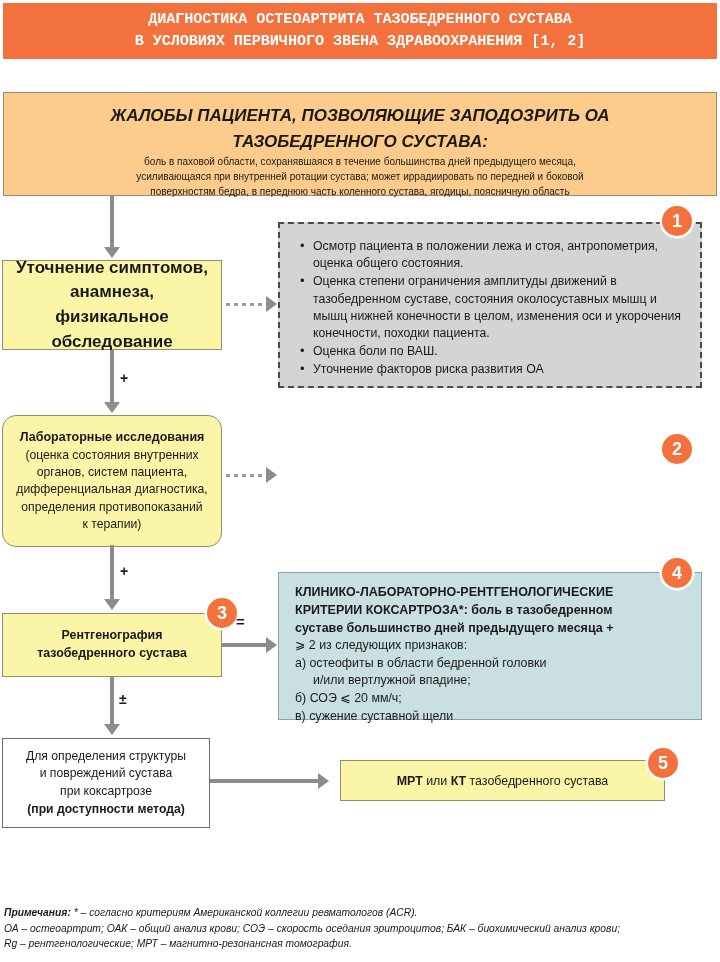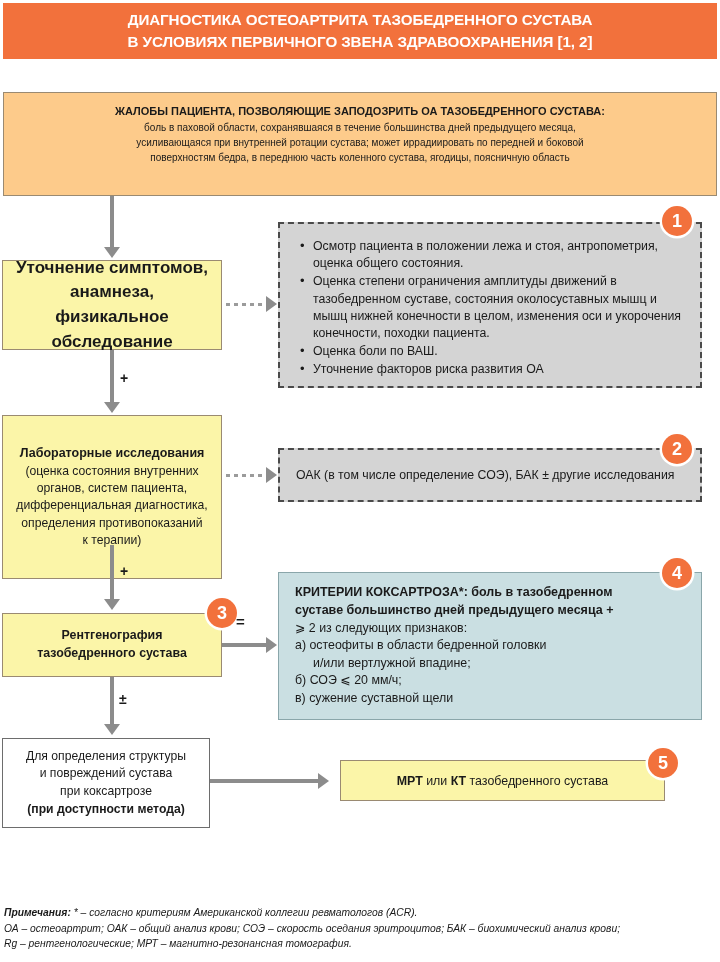--- a/index.html
+++ b/index.html
@@ -11,36 +11,37 @@
     overflow:hidden;
   }
   #canvas{position:absolute;left:0;top:0;width:720px;height:962px;}
 
   
   .header{
     position:absolute;left:3px;top:3px;width:714px;height:56px;
     background:#f2713c;
     display:flex;align-items:center;justify-content:center;
     box-sizing:border-box;
+    font-family:Liberation Mono, monospace;
   }
   .header-title{
     color:#ffffff;font-weight:bold;font-size:15.2px;line-height:1.42;
     text-align:center;letter-spacing:-0.1px;
   }
   .header-title span{display:block;}
 
   
   .box{position:absolute;box-sizing:border-box;}
   .box-complaints{
     left:3px;top:92px;width:714px;height:104px;
     background:#fdcb8b;border:1px solid #9a8a72;
     padding:10px 22px 0 22px;
     text-align:center;
   }
-  .box-complaints .ttl{font-weight:bold;font-size:11px;line-height:1.5;}
+  .box-complaints .ttl{font-weight:bold;font-size:17px;line-height:1.5;font-style:italic;}
   .box-complaints .body{font-size:10px;line-height:1.52;}
 
   .box-yellow{
     background:#fbf5a8;border:1px solid #9a8a72;
     display:flex;align-items:center;justify-content:center;
     text-align:center;
   }
   .box-white{
     background:#ffffff;border:1px solid #6d6d6d;
     display:flex;align-items:center;justify-content:center;
@@ -52,21 +53,21 @@
   }
   .box-blue{
     background:#cadfe2;border:1px solid #8aa6aa;
     box-sizing:border-box;
   }
 
   
   #symptoms{left:2px;top:260px;width:220px;height:90px;}
   #symptoms .txt{font-weight:bold;font-size:17px;line-height:1.45;padding:0 8px;}
 
-  #lab{left:2px;top:415px;width:220px;height:164px;}
+  #lab{left:2px;top:415px;width:220px;height:132px;border-radius:14px;}
   #lab .txt{font-size:12.2px;line-height:1.42;padding:0 8px;}
   #lab .txt b{font-size:12.5px;}
 
   #xray{left:2px;top:613px;width:220px;height:64px;}
   #xray .txt{font-weight:bold;font-size:12.4px;line-height:1.45;padding:0 8px;}
 
   #structure{left:2px;top:738px;width:208px;height:90px;}
   #structure .txt{font-size:12.2px;line-height:1.45;padding:0 6px;}
 
   #mri{left:340px;top:760px;width:325px;height:41px;}
@@ -195,42 +196,40 @@
       <div>органов, систем пациента,</div>
       <div>дифференциальная диагностика,</div>
       <div>определения противопоказаний</div>
       <div>к терапии)</div>
     </div>
   </div>
 
   <div class="dotline" style="left:226px;top:474px;width:42px;"></div>
   <div class="arrow-right" style="left:266px;top:467px;"></div>
 
-  <div class="box box-gray" id="gray2">
-    <div class="txt">ОАК (в том числе определение СОЭ), БАК ± другие исследования</div>
-  </div>
   <div class="badge" id="badge2">2</div>
 
   <div class="conn vline" style="left:110px;top:545px;height:55px;"></div>
   <div class="arrow-down" style="left:104px;top:599px;"></div>
   <div class="plus-lbl" style="left:120px;top:563px;">+</div>
 
   <div class="box box-yellow" id="xray">
     <div class="txt">
       <div>Рентгенография</div>
       <div>тазобедренного сустава</div>
     </div>
   </div>
   <div class="badge" id="badge3">3</div>
 
   <div class="conn hline" style="left:222px;top:643px;width:46px;"></div>
   <div class="arrow-right" style="left:266px;top:637px;"></div>
   <div class="eq-lbl" style="left:236px;top:613px;">=</div>
 
   <div class="box box-blue" id="blue4">
+    <div class="crit-head">КЛИНИКО-ЛАБОРАТОРНО-РЕНТГЕНОЛОГИЧЕСКИЕ</div>
     <div class="crit-head">КРИТЕРИИ КОКСАРТРОЗА*: боль в тазобедренном</div>
     <div class="crit-head">суставе большинство дней предыдущего месяца +</div>
     <div class="crit-line">⩾ 2 из следующих признаков:</div>
     <div class="crit-line">а) остеофиты в области бедренной головки</div>
     <div class="crit-line indent">и/или вертлужной впадине;</div>
     <div class="crit-line">б) СОЭ ⩽ 20 мм/ч;</div>
     <div class="crit-line">в) сужение суставной щели</div>
   </div>
   <div class="badge" id="badge4">4</div>
 

